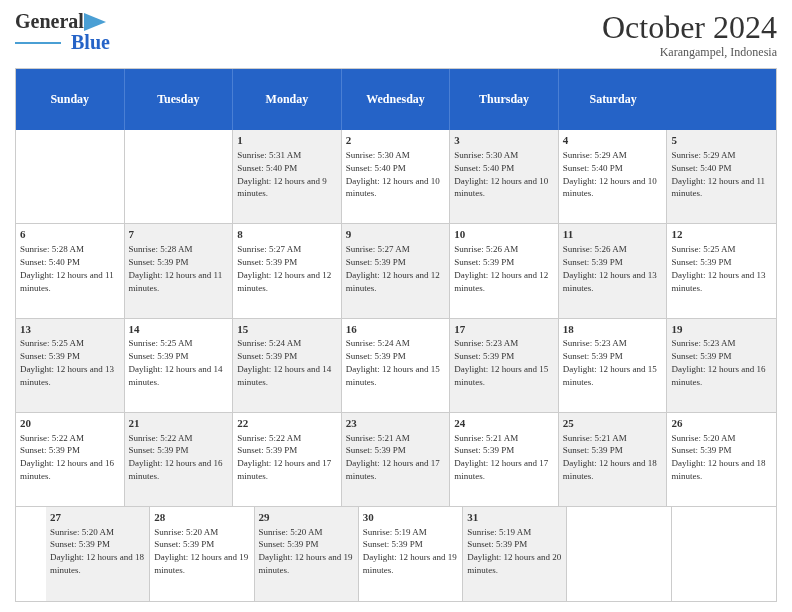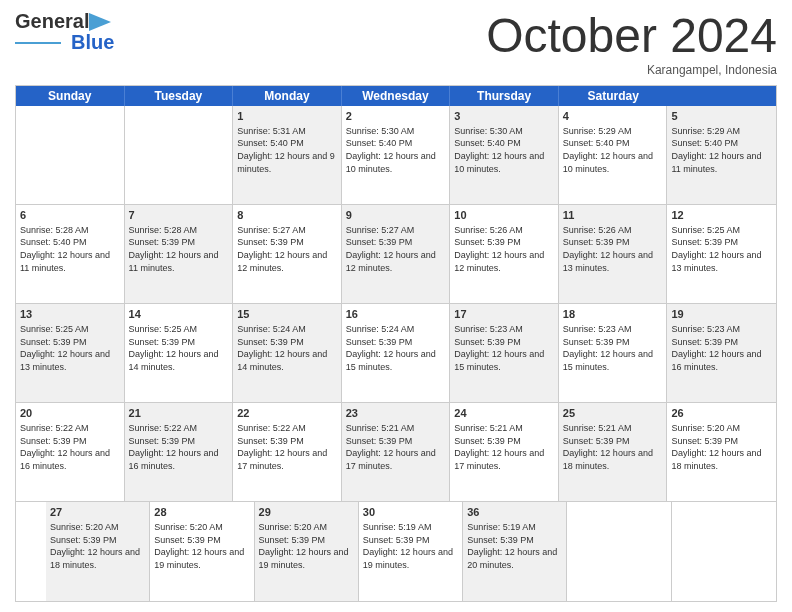--- a/index.html
+++ b/index.html
@@ -9,37 +9,38 @@
       width: 792px;
       height: 612px;
       overflow: hidden;
     }
     .page {
       width: 792px;
       height: 612px;
       padding: 10px 15px 10px 15px;
       display: flex;
       flex-direction: column;
+      font-family: Liberation Serif, serif;
     }
     .header {
       display: flex;
       justify-content: space-between;
       align-items: flex-start;
       margin-bottom: 8px;
     }
     .logo {
       display: flex;
       flex-direction: column;
       align-items: flex-start;
     }
     .title-section {
       text-align: right;
     }
     .month-title {
-      font-size: 48px;
+      font-size: 32px;
       font-weight: normal;
       color: #333;
       line-height: 1.1;
     }
     .location {
       font-size: 12px;
       color: #555;
     }
     .calendar {
       flex: 1;
@@ -50,21 +51,21 @@
     .calendar-header {
       display: grid;
       grid-template-columns: repeat(7, 1fr);
       background: #2563c7;
     }
     .cal-header-cell {
       color: #fff;
       text-align: center;
       font-size: 12px;
       font-weight: bold;
-      padding: 3px 2px;
+      padding: 23px 2px;
       border-right: 1px solid #4a7fd4;
     }
     .cal-header-cell:last-child { border-right: none; }
     .calendar-body {
       flex: 1;
       display: grid;
       grid-template-rows: repeat(5, 1fr);
     }
     .cal-week {
       display: grid;
@@ -162,19 +163,19 @@
           <div class="cal-cell shaded"><span class="day-num">23</span><span class="cell-detail">Sunrise: 5:21 AM</span><br><span class="cell-detail">Sunset: 5:39 PM</span><br><span class="cell-detail">Daylight: 12 hours and 17 minutes.</span></div>
           <div class="cal-cell"><span class="day-num">24</span><span class="cell-detail">Sunrise: 5:21 AM</span><br><span class="cell-detail">Sunset: 5:39 PM</span><br><span class="cell-detail">Daylight: 12 hours and 17 minutes.</span></div>
           <div class="cal-cell shaded"><span class="day-num">25</span><span class="cell-detail">Sunrise: 5:21 AM</span><br><span class="cell-detail">Sunset: 5:39 PM</span><br><span class="cell-detail">Daylight: 12 hours and 18 minutes.</span></div>
           <div class="cal-cell"><span class="day-num">26</span><span class="cell-detail">Sunrise: 5:20 AM</span><br><span class="cell-detail">Sunset: 5:39 PM</span><br><span class="cell-detail">Daylight: 12 hours and 18 minutes.</span></div>
         </div>
         <div class="cal-week">
           <div class="cal-cell shaded"><span class="day-num">27</span><span class="cell-detail">Sunrise: 5:20 AM</span><br><span class="cell-detail">Sunset: 5:39 PM</span><br><span class="cell-detail">Daylight: 12 hours and 18 minutes.</span></div>
           <div class="cal-cell"><span class="day-num">28</span><span class="cell-detail">Sunrise: 5:20 AM</span><br><span class="cell-detail">Sunset: 5:39 PM</span><br><span class="cell-detail">Daylight: 12 hours and 19 minutes.</span></div>
           <div class="cal-cell shaded"><span class="day-num">29</span><span class="cell-detail">Sunrise: 5:20 AM</span><br><span class="cell-detail">Sunset: 5:39 PM</span><br><span class="cell-detail">Daylight: 12 hours and 19 minutes.</span></div>
           <div class="cal-cell"><span class="day-num">30</span><span class="cell-detail">Sunrise: 5:19 AM</span><br><span class="cell-detail">Sunset: 5:39 PM</span><br><span class="cell-detail">Daylight: 12 hours and 19 minutes.</span></div>
-          <div class="cal-cell shaded"><span class="day-num">36</span><span class="cell-detail">Sunrise: 5:19 AM</span><br><span class="cell-detail">Sunset: 5:39 PM</span><br><span class="cell-detail">Daylight: 12 hours and 20 minutes.</span></div>
+          <div class="cal-cell shaded"><span class="day-num">31</span><span class="cell-detail">Sunrise: 5:19 AM</span><br><span class="cell-detail">Sunset: 5:39 PM</span><br><span class="cell-detail">Daylight: 12 hours and 20 minutes.</span></div>
           <div class="cal-cell"></div>
           <div class="cal-cell"></div>
         </div>
       </div>
   </div>
 </div>
 
 </body></html>

